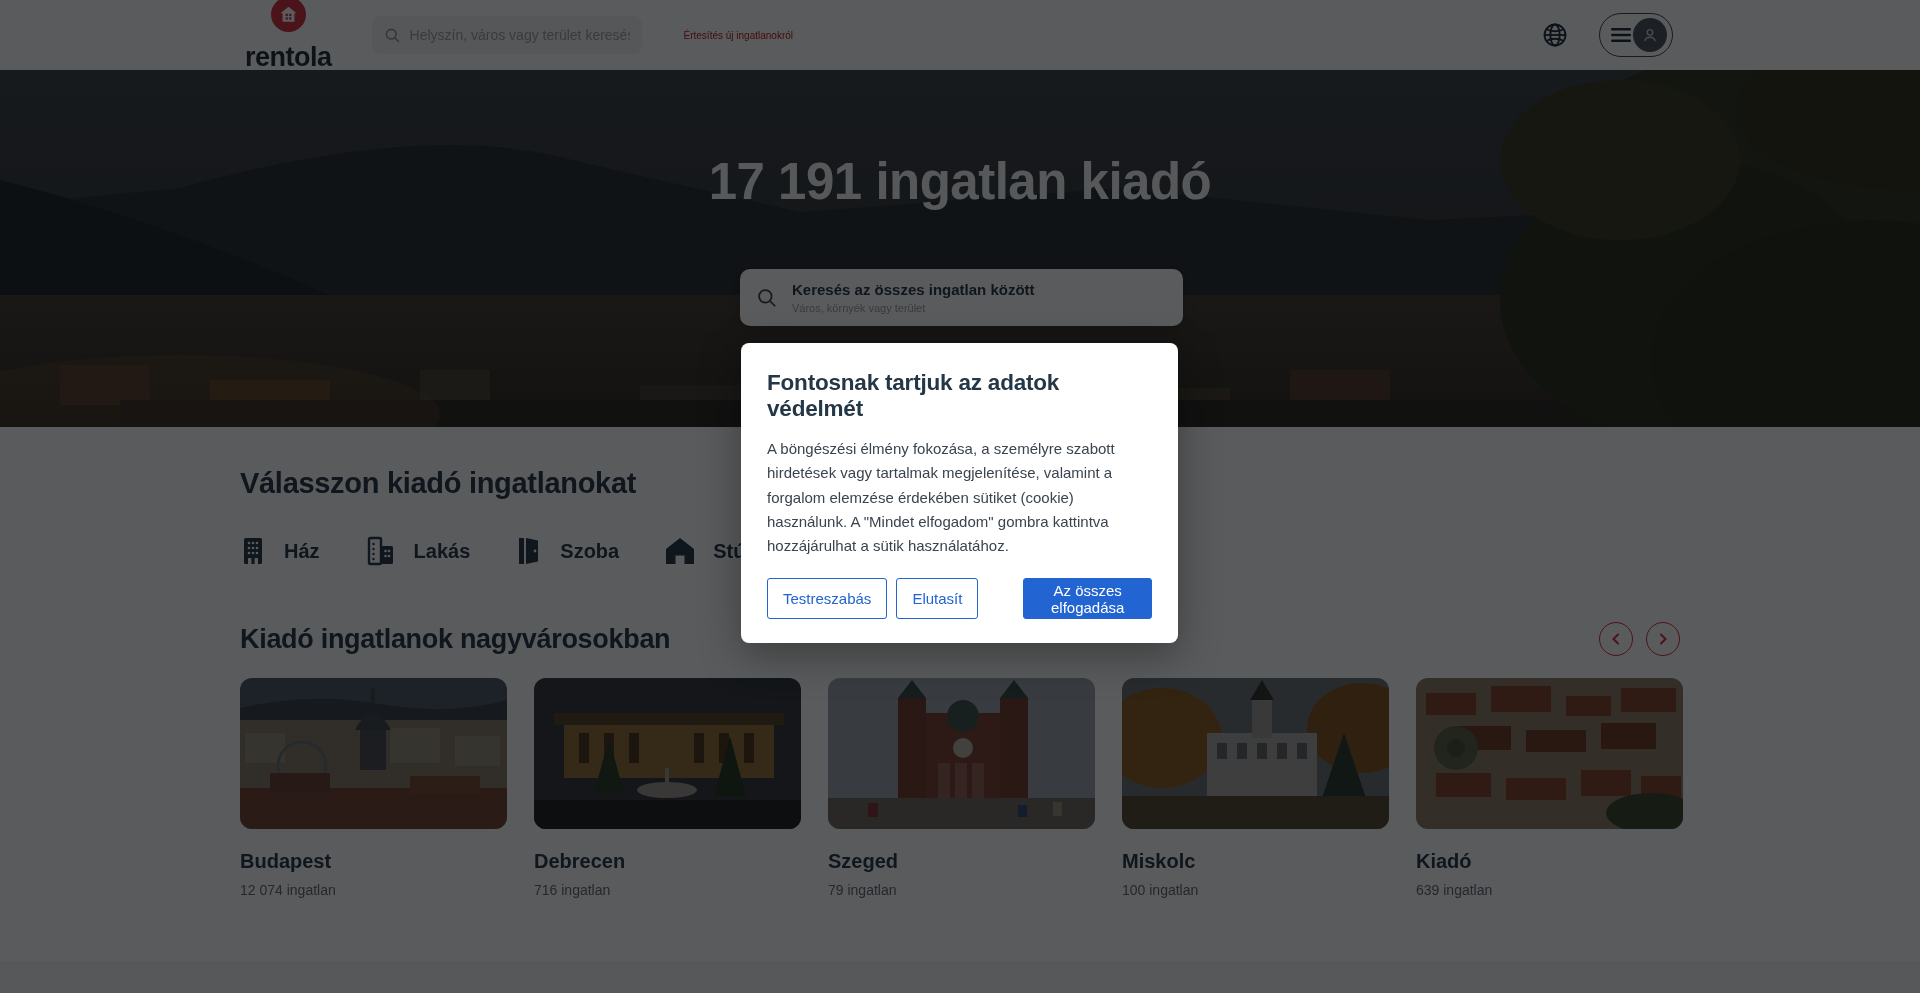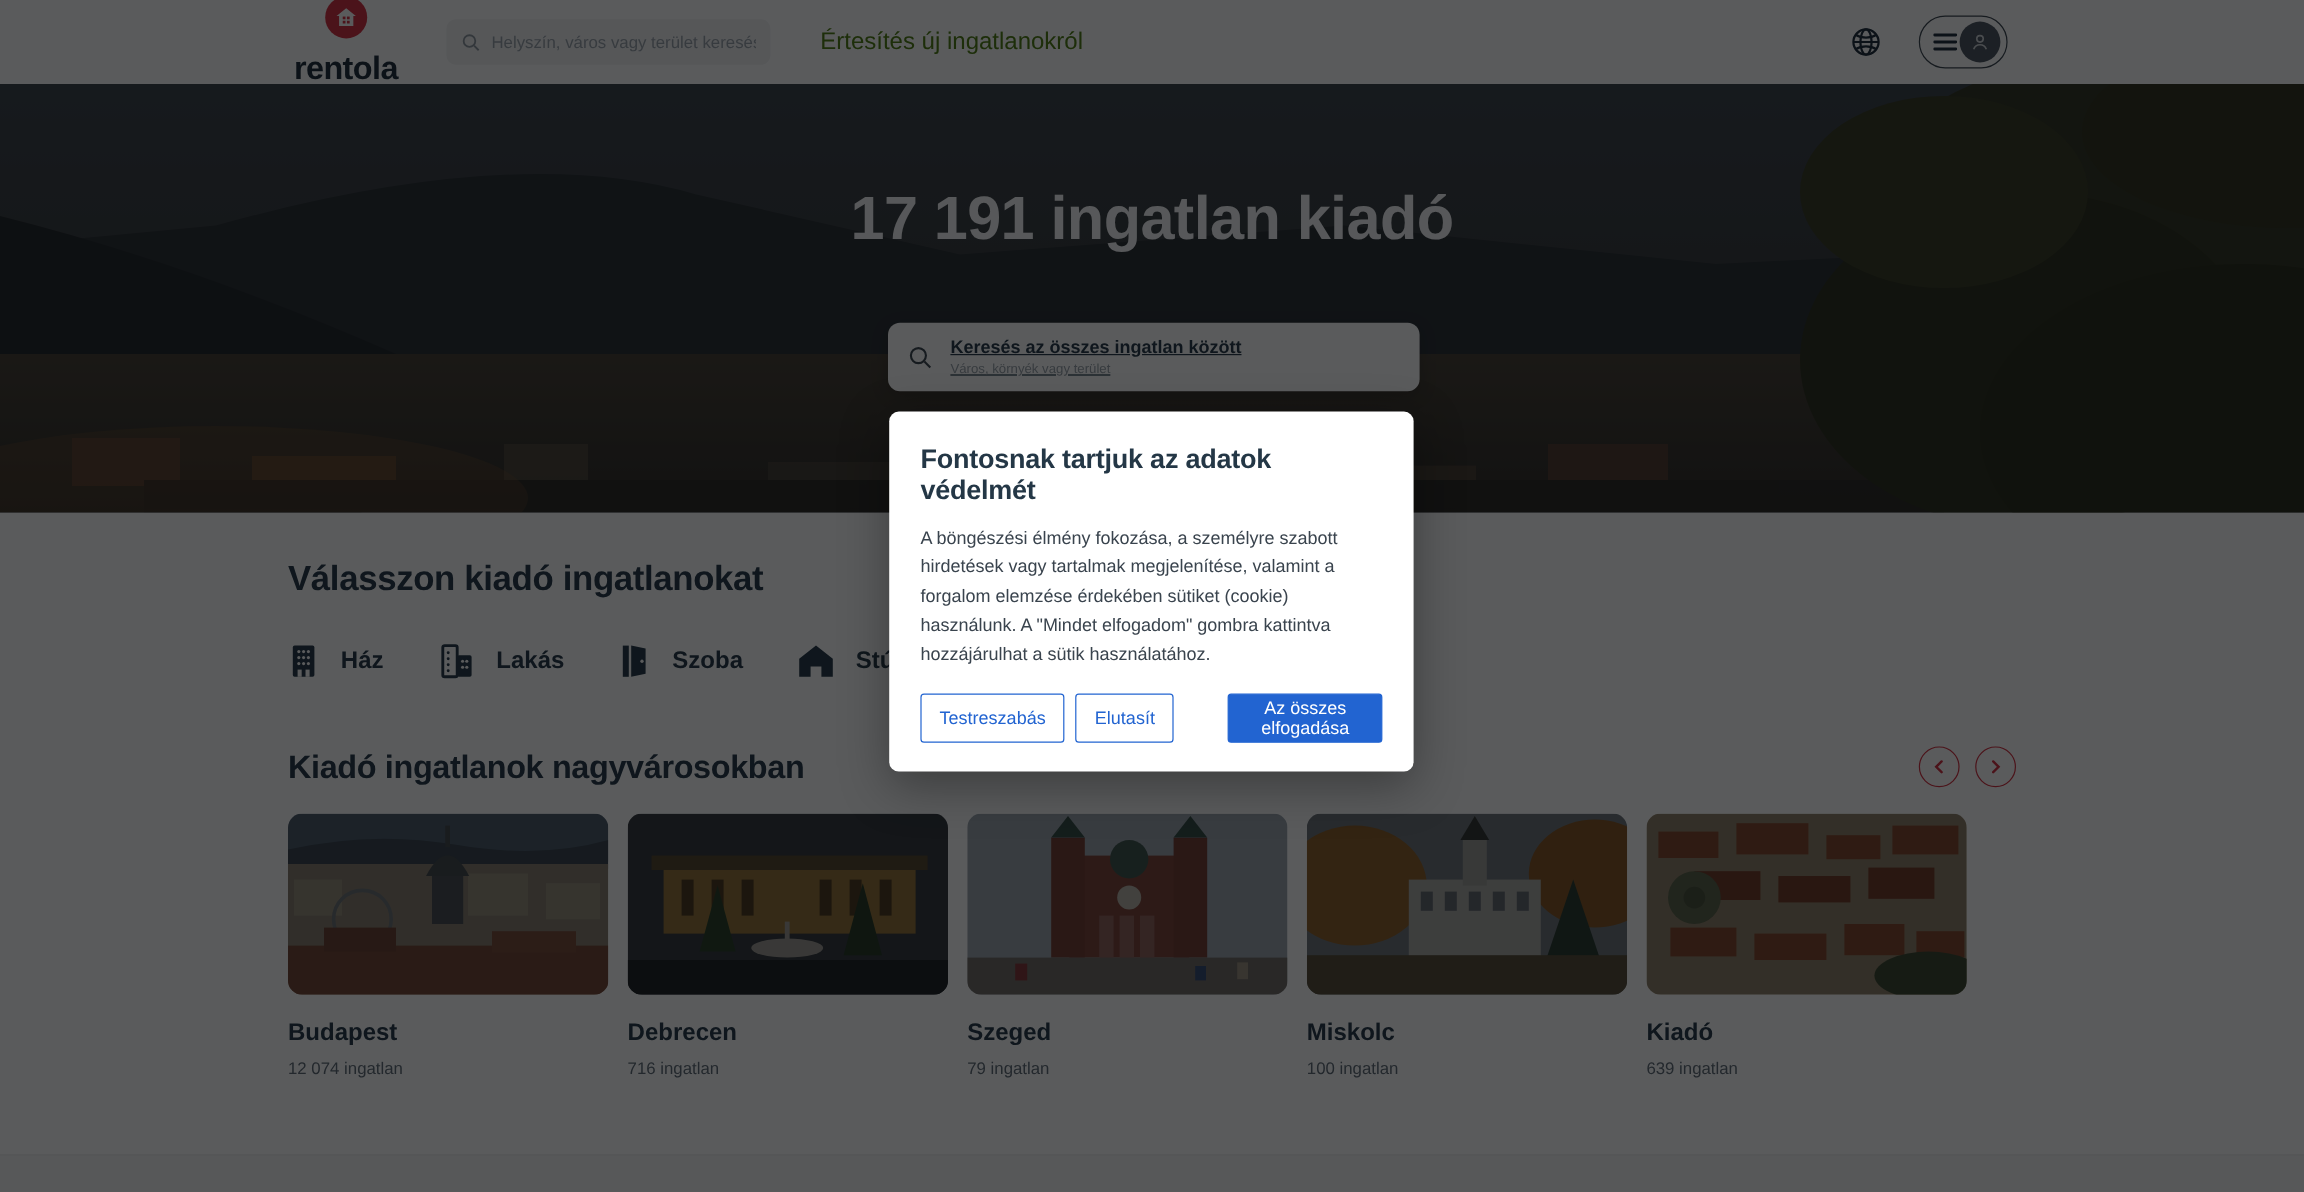--- a/index.html
+++ b/index.html
@@ -9,53 +9,53 @@
   
   .navbar { position:relative; height:70px; background:#fff; display:flex; align-items:center; }
   .logo { display:flex; align-items:center; margin-left:245px; gap:10px; cursor:pointer;flex-direction:column; }
   .logo-circle { width:35px; height:35px; border-radius:50%; background:#d42e3e; display:flex; align-items:center; justify-content:center; }
   .logo-text { font-size:27px; font-weight:700; letter-spacing:-0.5px; color:#1d2b3a; }
   .nav-search { margin-left:40px; width:270px; height:38px; background:#f2f3f4; border-radius:8px;
                 display:flex; align-items:center; padding:0 12px; gap:9px; }
   .nav-search input { border:0; outline:0; background:transparent; font-size:14px; color:#39434d; width:100%;
                       font-family:"Liberation Sans",sans-serif; }
   .nav-search input::placeholder { color:#9aa2ab; }
-  .nav-link { margin-left:42px; font-size:20px; color:#4d7c0f; cursor:pointer; }
+  .nav-link { margin-left:42px; font-size:10px; color:#b91c1c; cursor:pointer; }
   .nav-right { margin-left:auto; margin-right:247px; display:flex; align-items:center; gap:30px; }
   .globe-btn { width:28px; height:28px; cursor:pointer; }
   .menu-pill { width:74px; height:44px; border:1.5px solid #39434d; border-radius:22px;
                display:flex; align-items:center; justify-content:space-between; padding:0 5px 0 11px; cursor:pointer; background:#fff; }
   .avatar { width:34px; height:34px; border-radius:50%; background:#4a545e; display:flex; align-items:center; justify-content:center; }
 
   
   .hero { position:relative; height:357px; overflow:hidden; background:#3c4147; }
   .hero svg.bg { position:absolute; inset:0; }
   .hero-title { position:absolute; top:82px; width:100%; text-align:center; font-size:51px; font-weight:600;
                 color:#f6f7f8; letter-spacing:-0.5px; }
   .hero-search { position:absolute; left:740px; top:199px; width:443px; height:57px; background:#fff; border-radius:10px;
                  display:flex; align-items:center; padding:0 16px; gap:14px; cursor:pointer;
-                 box-shadow:0 4px 14px rgba(0,0,0,.18);text-decoration:underline; }
+                 box-shadow:0 4px 14px rgba(0,0,0,.18); }
   .hs-title { font-size:15px; font-weight:700; color:#243746; }
   .hs-sub { font-size:11px; color:#98a1a9; margin-top:4px; }
 
   
   .container { width:1440px; margin:0 auto; }
   .section1 { padding-top:40px; }
   .section-title-lg { font-size:29px; font-weight:700; color:#243746; letter-spacing:-0.3px; }
   .cat-row { display:flex; align-items:center; gap:46px; margin-top:36px; }
   .cat-item { display:flex; align-items:center; gap:18px; cursor:pointer; }
   .cat-item .label { font-size:20px; font-weight:600; color:#243746; }
 
   .section2-head { display:flex; align-items:center; justify-content:space-between; margin-top:56px; }
   .section-title-md { font-size:27px; font-weight:700; color:#243746; letter-spacing:-0.3px; }
   .arrows { display:flex; gap:13px; }
   .arrow-btn { width:34px; height:34px; border-radius:50%; border:1.5px solid #d42e3e; background:transparent;
                display:flex; align-items:center; justify-content:center; cursor:pointer; }
 
-  .cards { display:grid; grid-template-columns:repeat(5,267px); gap:16px; margin-top:22px; }
+  .cards { display:grid; grid-template-columns:repeat(5,267px); gap:27px; margin-top:22px; }
   .city-card { cursor:pointer; }
   .city-img { width:267px; height:151px; border-radius:12px; overflow:hidden; }
   .city-img svg { display:block; width:100%; height:100%; }
   .city-name { font-size:20px; font-weight:700; color:#243746; margin-top:21px; }
   .city-count { font-size:14px; color:#5f6b76; margin-top:9px; }
 
   .footer-strip { position:absolute; left:0; top:962px; width:1920px; height:31px; background:#f7f7f7; border-top:1px solid #e9e9e9; }
 
   
   .overlay { position:fixed; inset:0; background:rgba(5,6,8,0.66); z-index:10; }

